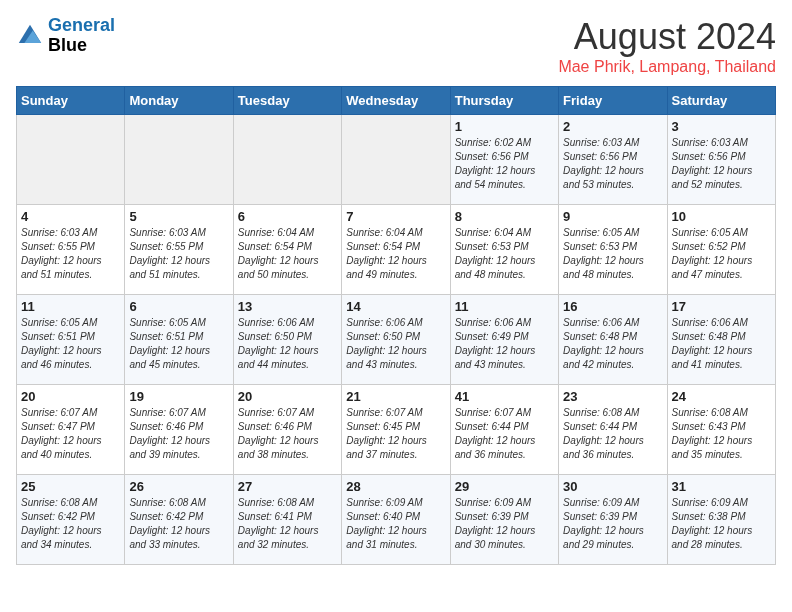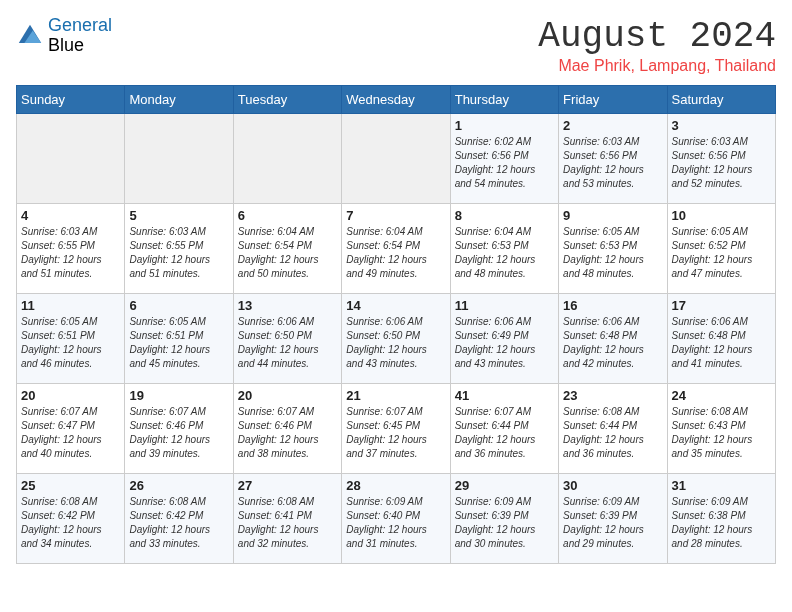--- a/index.html
+++ b/index.html
@@ -16,54 +16,53 @@
       align-items: flex-start;
       margin-bottom: 10px;
     }
     .logo {
       display: flex;
       align-items: center;
       gap: 4px;
     }
     .logo-text {
       font-size: 18px;
-      font-weight: normal;
+      font-weight: bold;
       color: #1a1a2e;
       line-height: 1.1;
     }
     .logo-text span {
       color: #1a6faf;
     }
     .logo-icon {
       width: 28px;
       height: 28px;
     }
     .title-block {
       text-align: right;
     }
     .month-year {
       font-size: 36px;
       color: #333;
       font-weight: normal;
-      font-family: Liberation Mono, monospace;
     }
     .location {
       font-size: 16px;
       color: #ef4444;
     }
     .calendar {
       width: 100%;
       border-collapse: collapse;
       border: 1px solid #ccc;
     }
     .calendar th {
       background-color: #2c6fad;
       color: #fff;
       font-size: 13px;
-      font-weight: normal;
+      font-weight: bold;
       padding: 6px 4px;
       text-align: left;
       border: 1px solid #2060a0;
     }
     .calendar td {
       vertical-align: top;
       border: 1px solid #ccc;
       padding: 4px;
       width: 108px;
       height: 90px;

